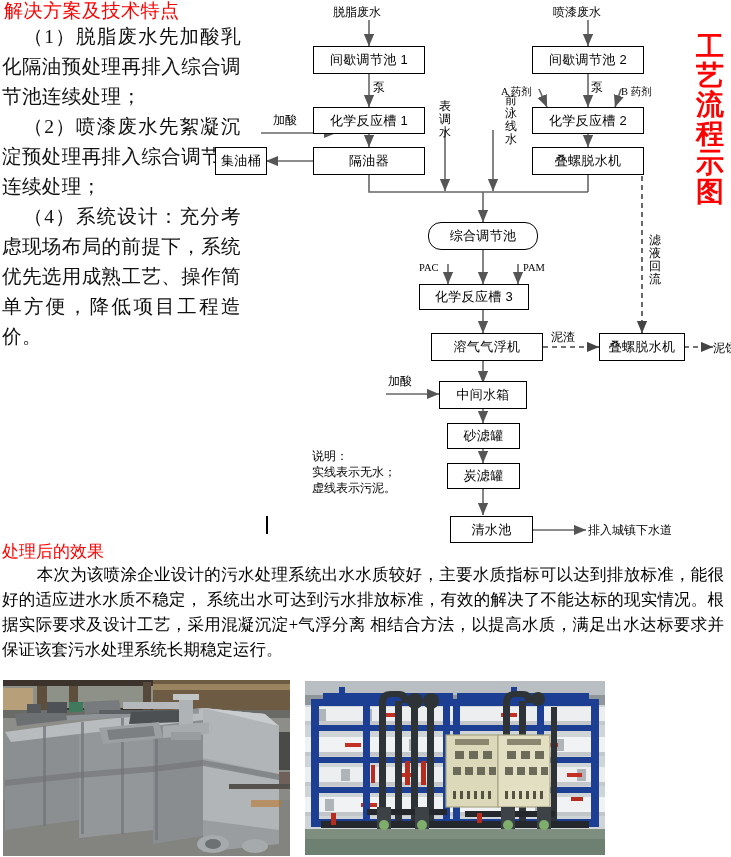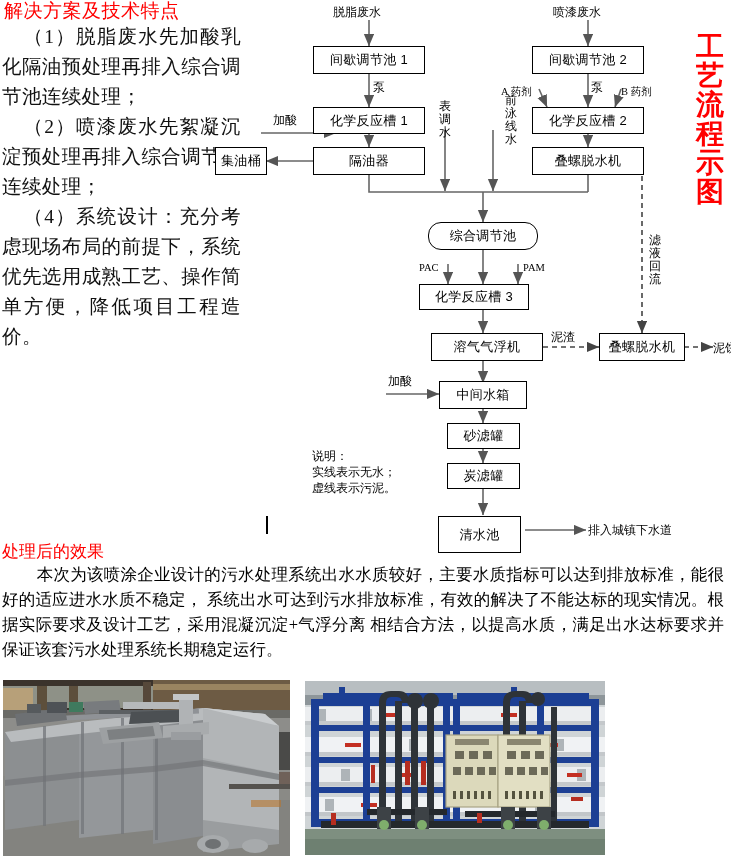--- a/index.html
+++ b/index.html
@@ -197,21 +197,21 @@
   </div>
   <div class="fbox" style="left:196px;top:381px;width:88px;height:28px;">
     <span>中间水箱</span>
   </div>
   <div class="fbox" style="left:204px;top:423px;width:73px;height:26px;">
     <span>砂滤罐</span>
   </div>
   <div class="fbox" style="left:204px;top:463px;width:73px;height:26px;">
     <span>炭滤罐</span>
   </div>
-  <div class="fbox" style="left:195px;top:516px;width:83px;height:37px;">
+  <div class="fbox" style="left:207px;top:516px;width:83px;height:27px;">
     <span>清水池</span>
   </div>
 
   <div class="flbl" style="left:90px;top:4px;">脱脂废水</div>
   <div class="flbl" style="left:310px;top:4px;">喷漆废水</div>
   <div class="flbl" style="left:130px;top:79px;">泵</div>
   <div class="flbl" style="left:348px;top:79px;">泵</div>
   <div class="flbl" style="left:30px;top:112px;">加酸</div>
   <div class="flbl" style="left:145px;top:373px;">加酸</div>
   <div class="flbl small" style="left:258px;top:85px;">A 药剂</div>

